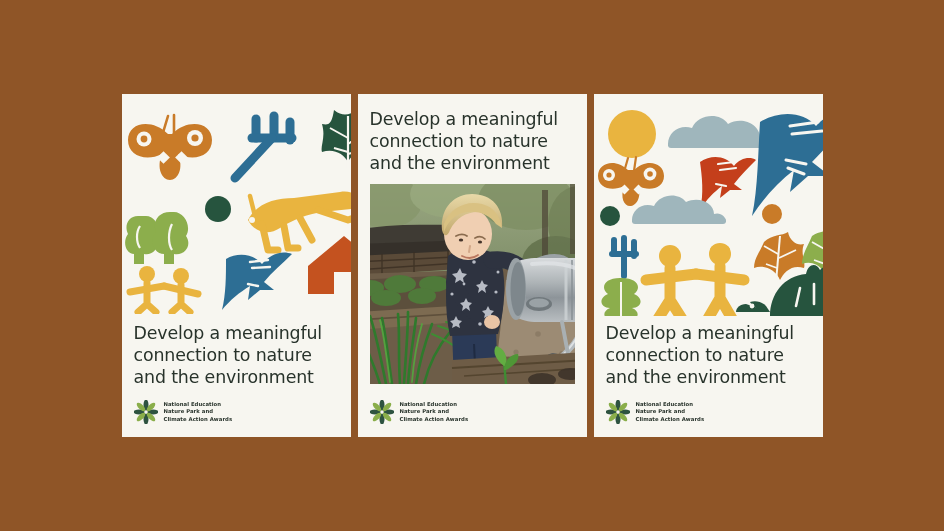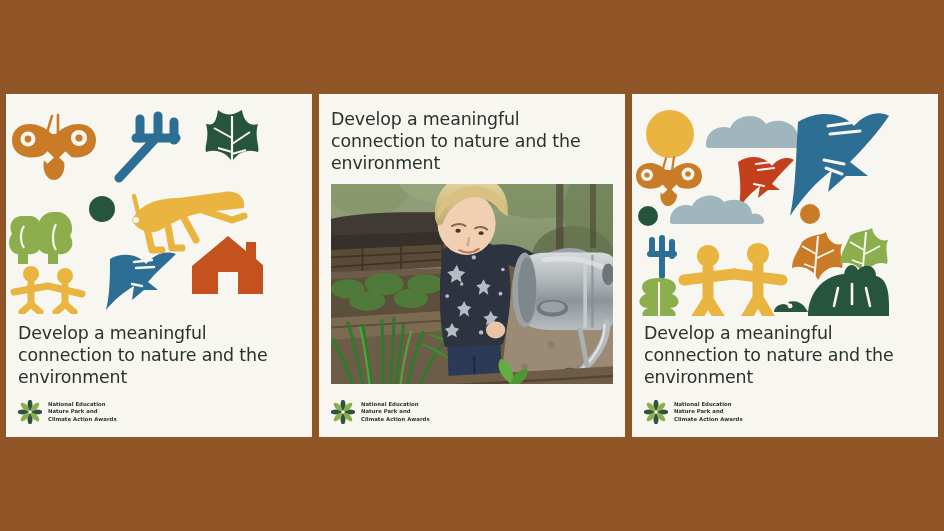--- a/index.html
+++ b/index.html
@@ -18,21 +18,21 @@
     justify-content: center;
   }
 
   #poster-gallery {
     display: flex;
     gap: 7px;
     align-items: flex-start;
   }
 
   .poster {
-    width: 306px;
+    width: 229px;
     height: 343px;
     background: #F7F6F0;
     position: relative;
     overflow: hidden;
     flex: 0 0 auto;
     display: flex;
     flex-direction: column;
   }
 
   

